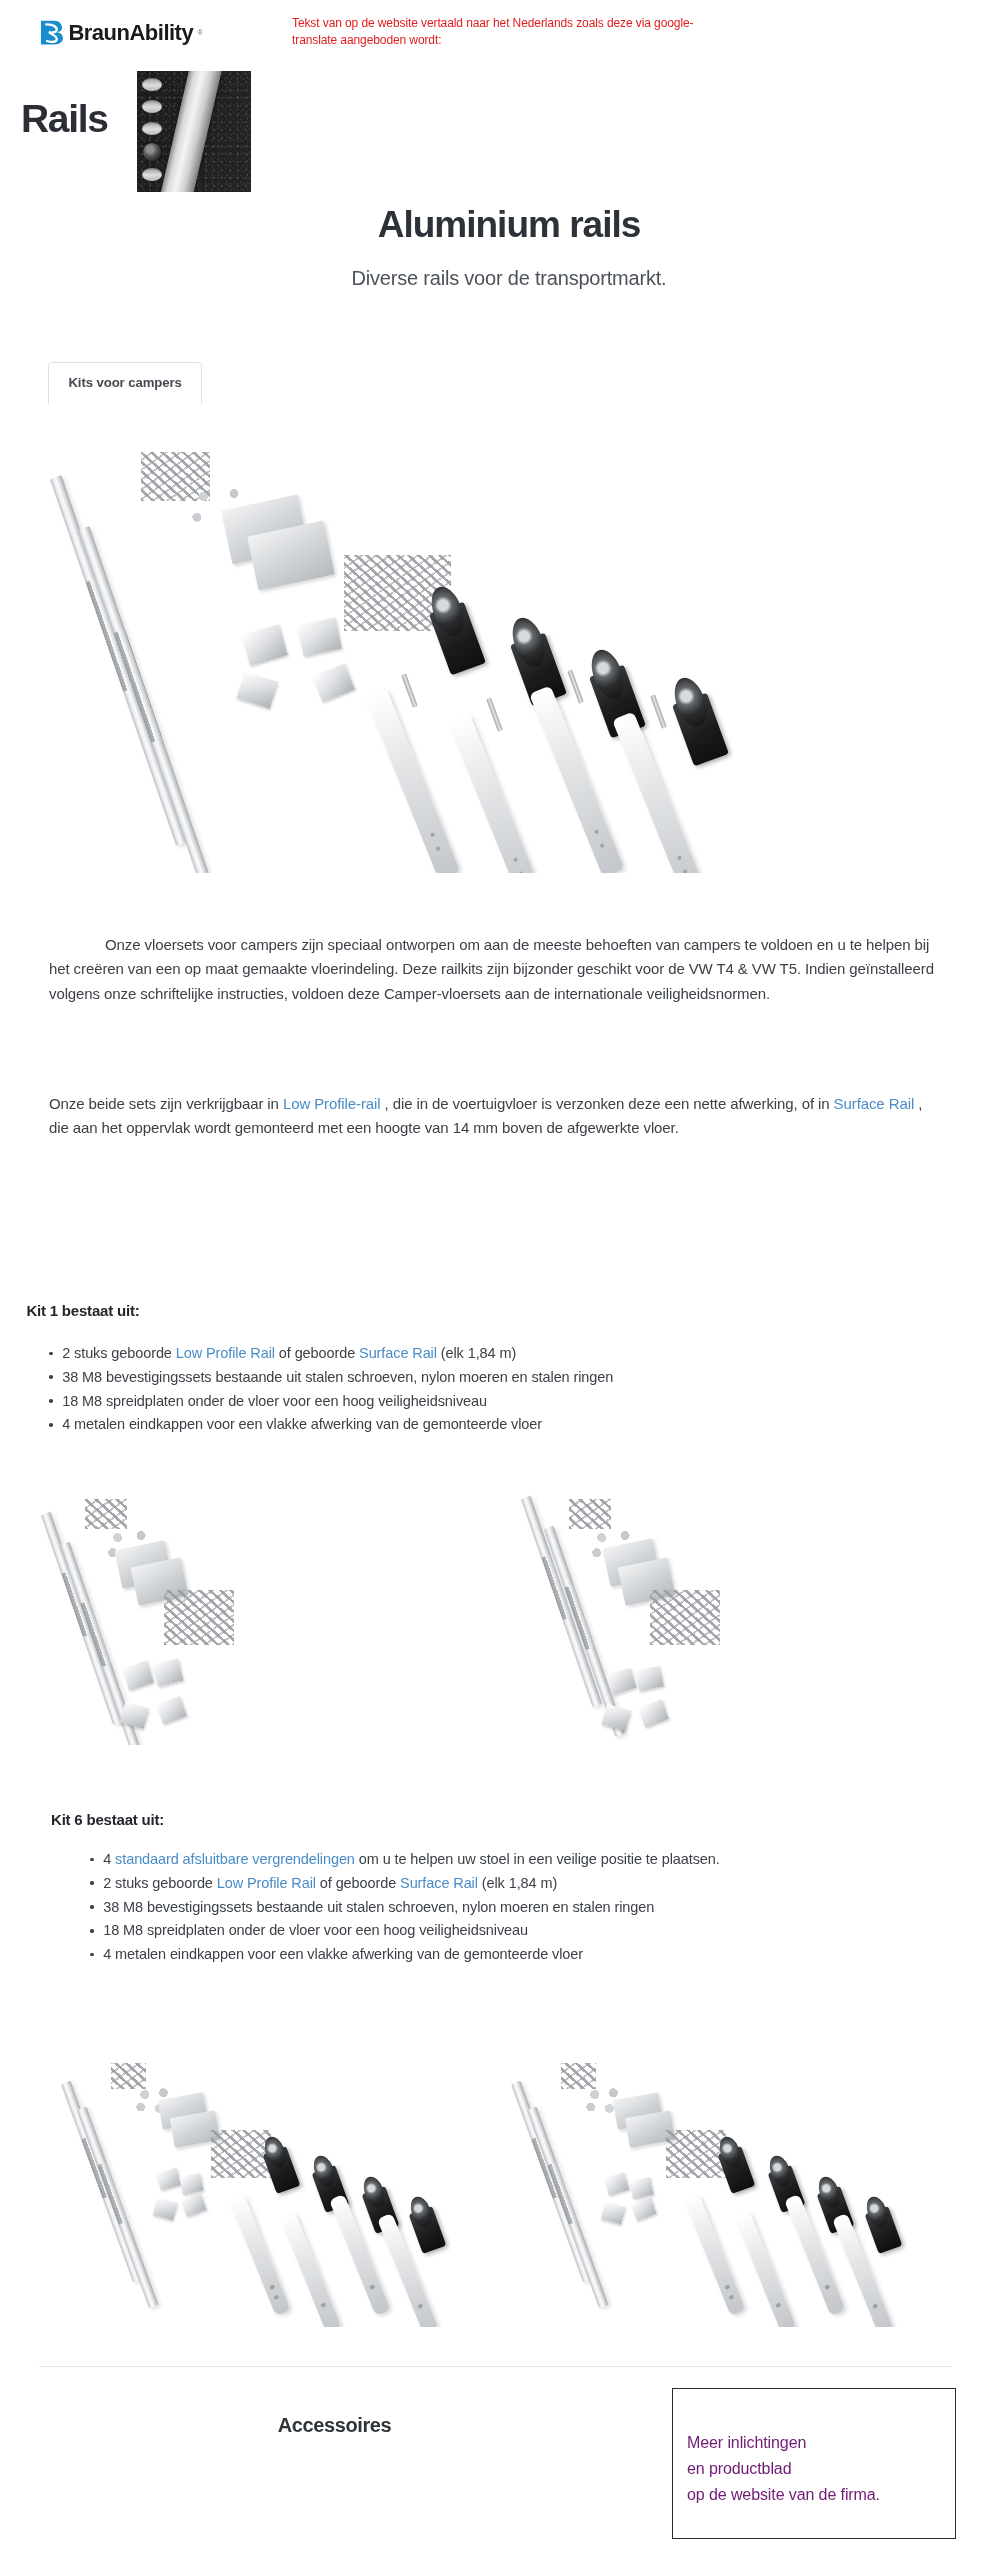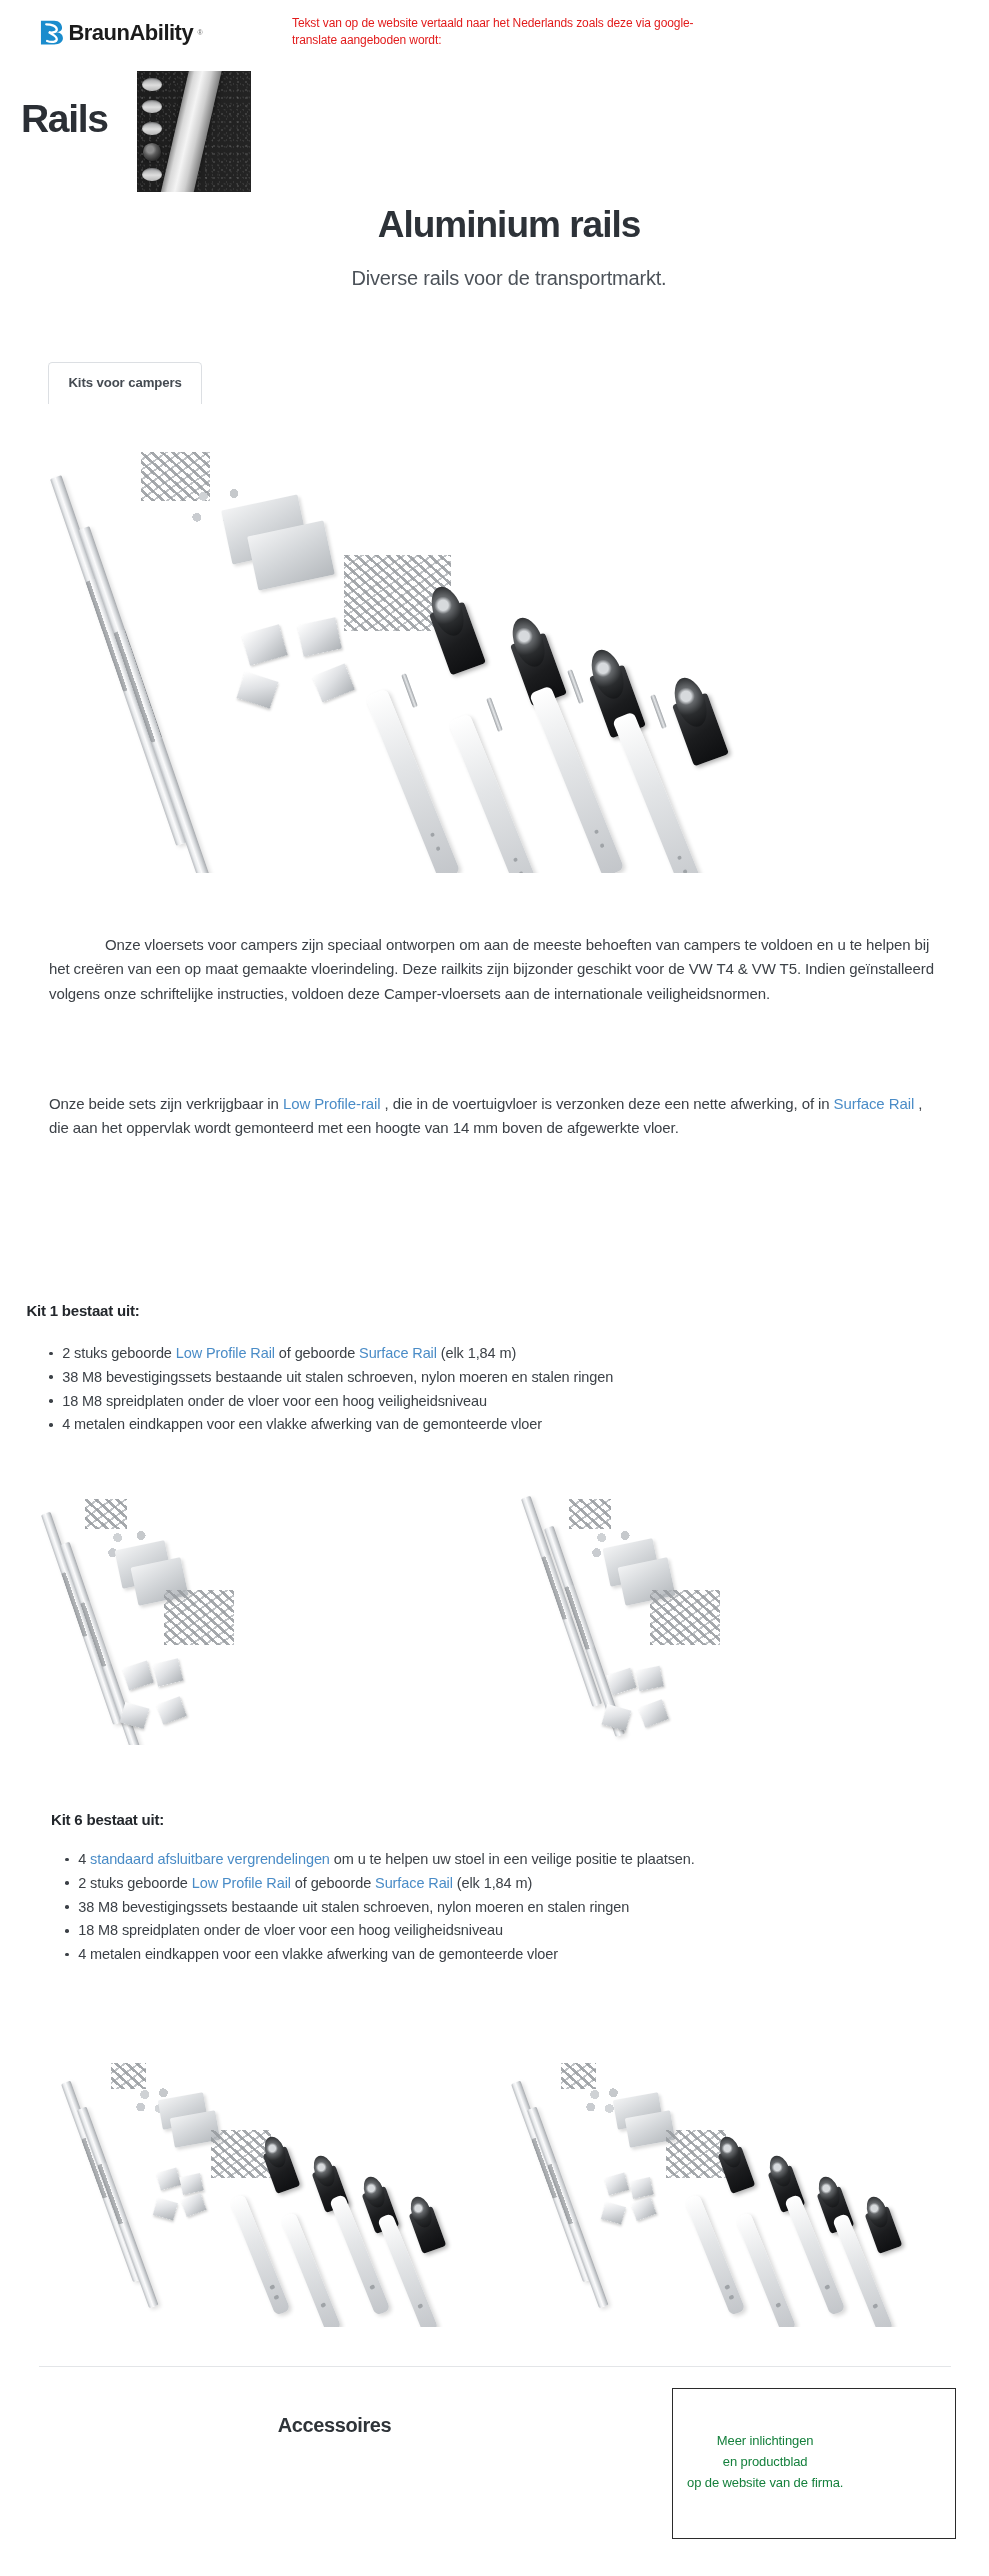--- a/index.html
+++ b/index.html
@@ -304,26 +304,25 @@
     left: 672px; top: 2388px;
     width: 284px;
     height: 151px;
     border: 1.2px solid #2b2b2b;
     box-sizing: border-box;
     background: #fff;
   }
   .info-box-text {
     position: absolute;
     left: 14px; top: 41px;
-    font-size: 13px;
+    font-size: 16px;
     line-height: 1.62;
-    color: #15803d;
+    color: #701a75;
     letter-spacing: -0.1px;
     white-space: pre-line;
-    text-align: center;
   }
 </style>
 </head>
 <body>
 
 <div class="header">
 
   <div class="logo-wrap">
     <span class="logo-mark">
       <svg width="25" height="26.4" viewBox="0 0 28 30" aria-hidden="true">
@@ -451,21 +450,21 @@
   <div class="blk" style="left:114px; top:72px; width:51px; height:39px; transform:rotate(-12deg);"></div>
   <div class="screws" style="left:143px; top:100px; width:70px; height:55px;"></div>
   <div class="bracket" style="left:102px; top:181px; width:25px; height:21px; transform:rotate(-18deg);"></div>
   <div class="bracket" style="left:130px; top:178px; width:25px; height:21px; transform:rotate(-12deg);"></div>
   <div class="bracket" style="left:97px; top:217px; width:25px; height:21px; transform:rotate(16deg);"></div>
   <div class="bracket" style="left:134px; top:213px; width:25px; height:21px; transform:rotate(-20deg);"></div>
 </div>
 
 <div class="kit-head" style="left:51px; top:1811px;">Kit 6 bestaat uit:</div>
 
-<ul class="kit-list" style="left:57px; top:1848px; width:877px;">
+<ul class="kit-list" style="left:82px; top:1848px; width:877px;">
   <li style="max-width:810px;">
     <a class="lnk" href="#" style="color:#3c4147;">4 </a><a class="lnk" href="#">standaard afsluitbare vergrendelingen</a><span> om u te helpen uw stoel in een veilige positie te plaatsen.</span>
   </li>
   <li>
     <span>2 stuks geboorde </span><a class="lnk" href="#">Low Profile Rail</a><span> of geboorde </span><a class="lnk" href="#">Surface Rail</a><span> (elk 1,84 m)</span>
   </li>
   <li style="max-width:819px;">
     <span>38 M8 bevestigingssets bestaande uit stalen schroeven, nylon moeren en stalen ringen</span>
   </li>
   <li>

